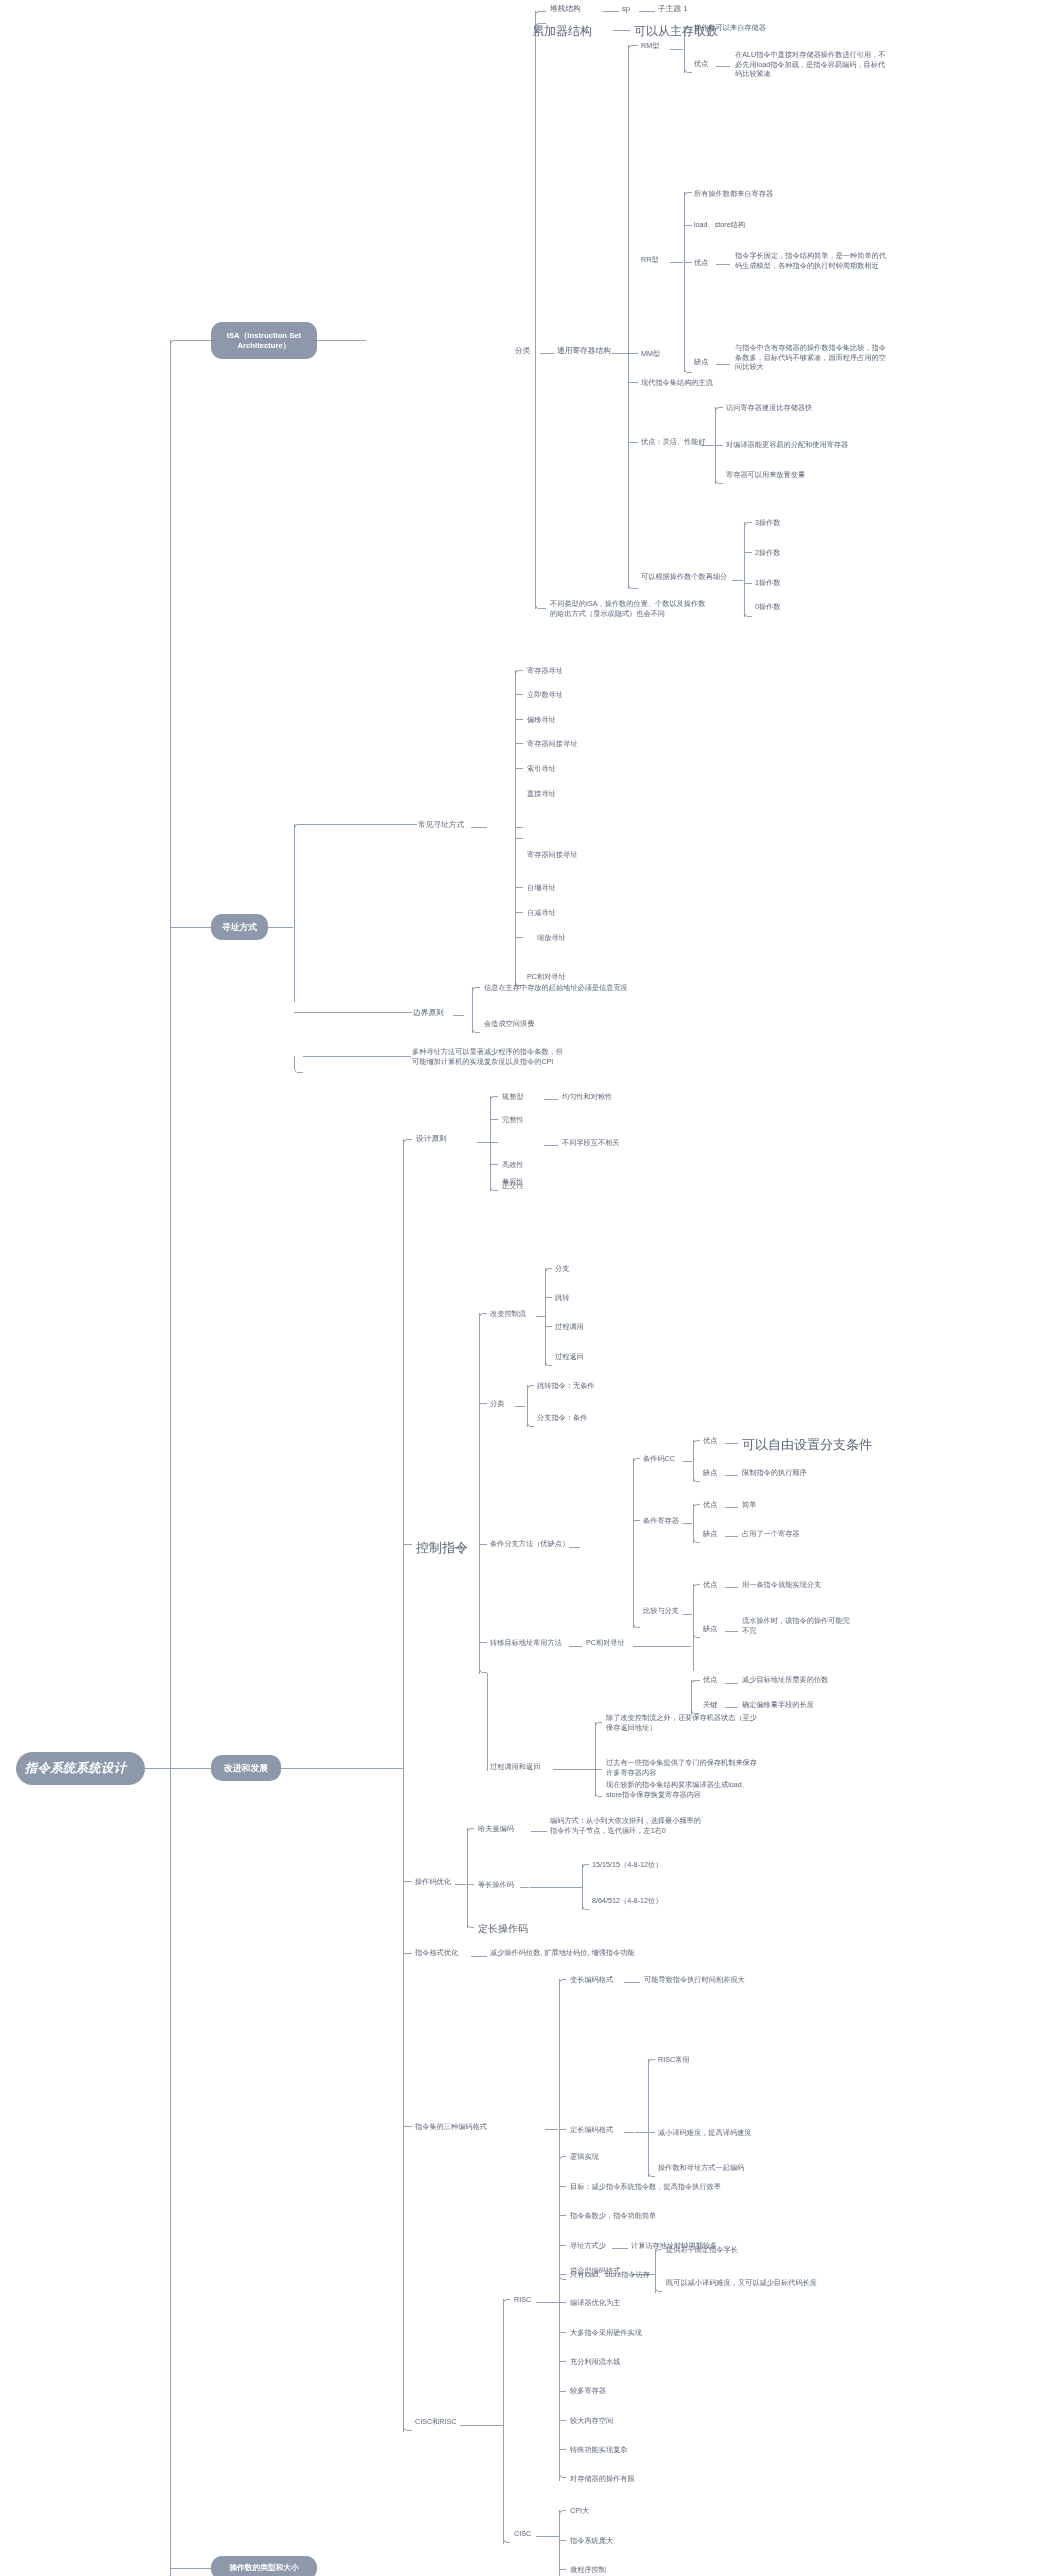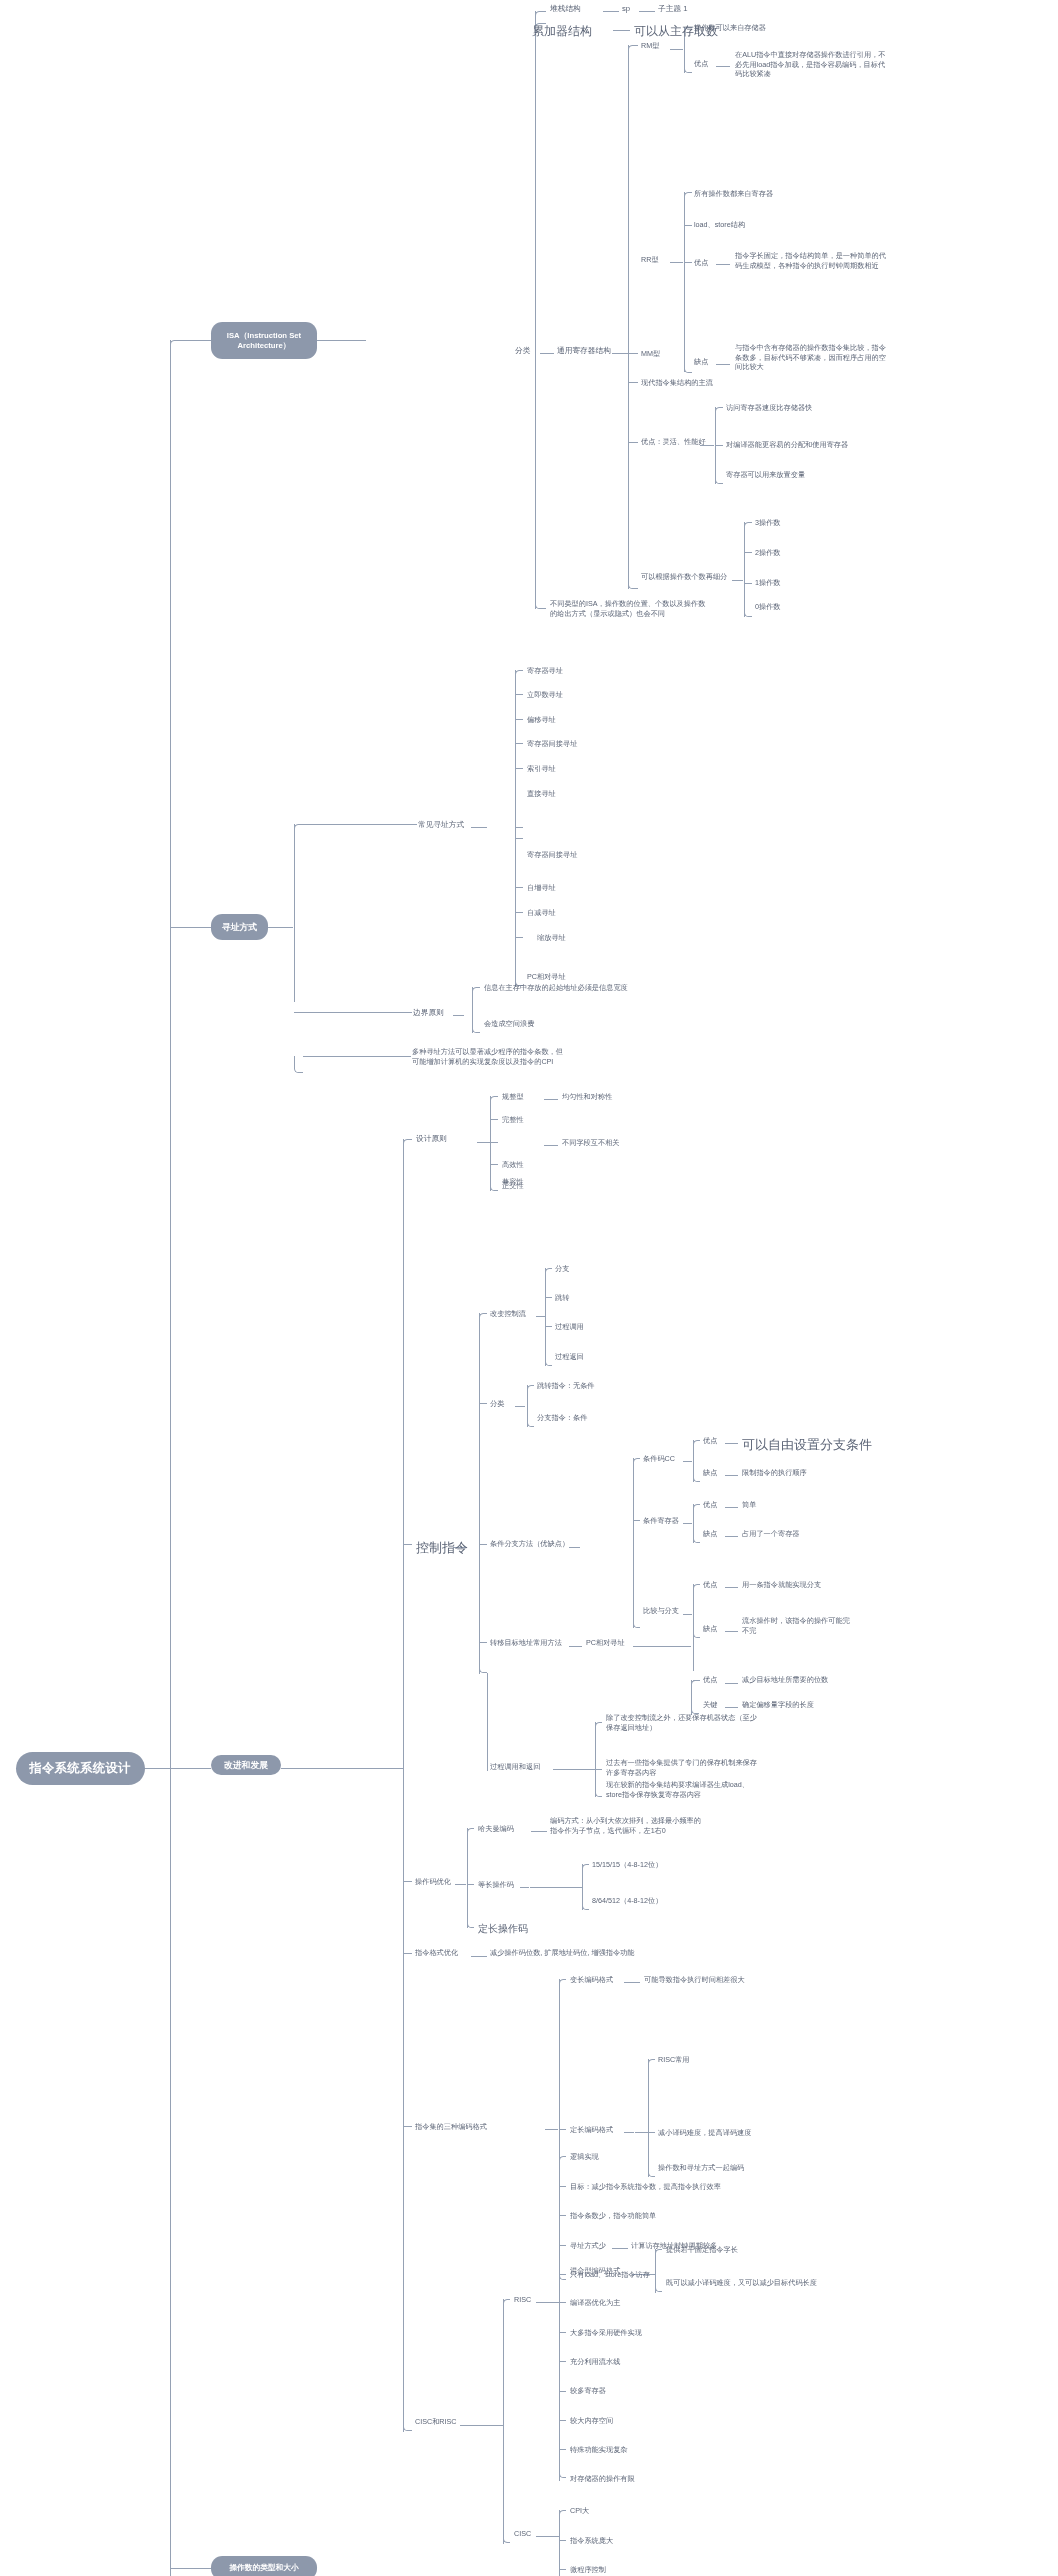--- a/index.html
+++ b/index.html
@@ -19,26 +19,27 @@
 
   
   .root-node {
     position: absolute;
     background: #8d98ab;
     color: #ffffff;
     border-radius: 17.5px;
     font-weight: bold;
     display: flex;
     align-items: center;
-    justify-content: center;
+    justify-content: flex-start;
     text-align: center;
     line-height: 1.25;
     letter-spacing: 0.3px;
     padding: 5.2px 9.3px;
     z-index: 5;
+    font-style: italic;
   }
 
   
   .pill {
     position: absolute;
     background: #8d98ab;
     color: #ffffff;
     border-radius: 11.3px;
     font-weight: bold;
     display: flex;
@@ -246,21 +247,21 @@
   <div class="elbow-tr" style="left:472px; top:987px; width:8.2px; height:5.2px;"></div>
   <div class="tnode" style="left:484px; top:983px; font-size:7.2px;">信息在主存中存放的起始地址必须是信息宽度</div>
   <div class="elbow-br" style="left:472px; top:1023px; width:8.2px; height:10.3px;"></div>
   <div class="tnode" style="left:484px; top:1019px; font-size:7.2px;">会造成空间浪费</div>
 
   <div class="elbow-br" style="left:294px; top:1056px; width:9.3px; height:16.5px;"></div>
   <div class="tnode" style="left:412px; top:1047px; font-size:7.2px; width:227px;">多种寻址方法可以显著减少程序的指令条数，但
 可能增加计算机的实现复杂度以及指令的CPI</div>
   <div class="hline" style="left:303px; top:1056px; width:108px;"></div>
 
-  <div class="pill" style="left:211px; top:1755px; width:70px; height:20px; font-size:8.8px;">
+  <div class="pill" style="left:211px; top:1755px; width:70px; height:26px; font-size:8.8px;">
     <span>改进和发展</span>
   </div>
   <div class="hline" style="left:281px; top:1768px; width:18px;"></div>
   <div class="vline" style="left:403px; top:1139px; height:1293px;"></div>
   <div class="hline" style="left:299px; top:1768px; width:104px;"></div>
 
   <div class="elbow-tr" style="left:403px; top:1139px; width:9.3px; height:6.2px;"></div>
   <div class="tnode" style="left:416px; top:1134px; font-size:7.7px;">设计原则</div>
   <div class="dash" style="left:477px; top:1142px; width:13.4px;"></div>
   <div class="vline" style="left:490px; top:1096px; height:95px;"></div>

